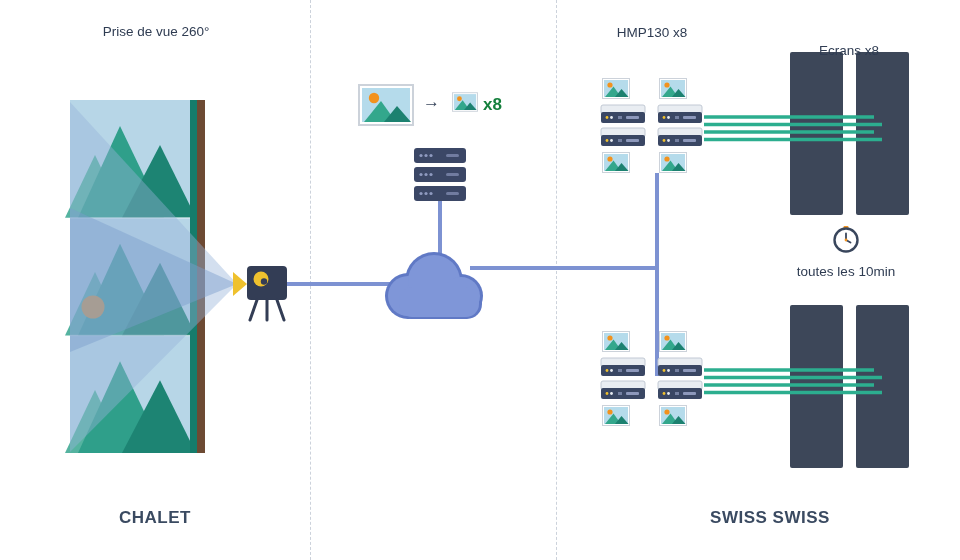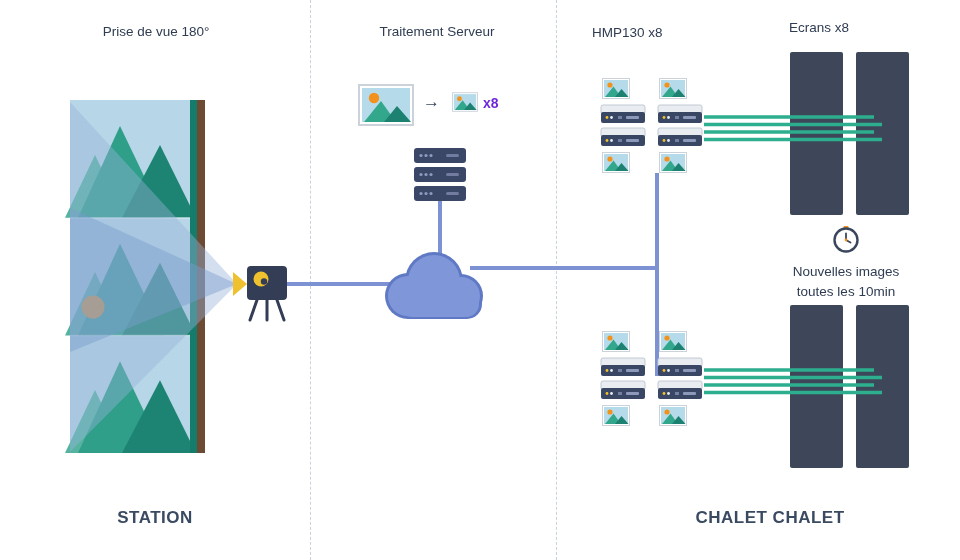--- a/index.html
+++ b/index.html
@@ -2,23 +2,23 @@
 <html><head>
 <meta charset="utf-8">
 <style>
   html,body{margin:0;padding:0;background:#ffffff;}
   #stage{position:relative;width:960px;height:560px;background:#ffffff;
          font-family:"Liberation Sans",sans-serif;color:#2f3c52;overflow:hidden;}
   .abs{position:absolute;}
   .sep{position:absolute;top:0;bottom:0;width:0;border-left:1.5px dashed #ccd2db;}
   .title{font-size:13.5px;line-height:1.45;text-align:center;color:#2f3c52;}
   .seclabel{font-size:17px;font-weight:700;letter-spacing:.5px;text-align:center;color:#3a4a61;}
-  .sublabel{font-size:13.5px;color:#2f3c52;}
+  .sublabel{font-size:13.5px;text-align:center;color:#2f3c52;}
   .arrow{font-size:17px;color:#39465c;}
-  .x8{font-size:14px;font-weight:600;color:#6d28d9;}
+  .x8{font-size:17px;font-weight:600;color:#15803d;}
   #gfx{position:absolute;left:0;top:0;}
 </style>
 </head>
 <body>
 
 <div id="stage">
 
   <div class="sep" style="left:310px"></div>
   <div class="sep" style="left:556px"></div>
 
@@ -162,31 +162,29 @@
 
     <g transform="translate(834,226)">
       <rect x="9.5" y="0" width="5" height="4" rx="1" fill="#f2921d"></rect>
       <circle cx="12" cy="14" r="11.5" fill="#ffffff" stroke="#39465c" stroke-width="2.4"></circle>
       <path d="M12,14 L12,7.5 M12,14 L16.5,16.5" stroke="#39465c" stroke-width="1.8" stroke-linecap="round" fill="none"></path>
       <circle cx="12" cy="14" r="1.4" fill="#f2921d"></circle>
     </g>
   </svg>
 
   <div class="abs title" style="left:56px;top:22px;width:200px">
-    <div>Prise de vue 180°</div>
+    <div>Prise de vue 260°</div>
   </div>
-  <div class="abs seclabel" style="left:55px;top:508px;width:200px">STATION</div>
+  <div class="abs seclabel" style="left:55px;top:508px;width:200px">CHALET</div>
 
   <div class="abs title" style="left:327px;top:22px;width:220px">
-    <div>Traitement Serveur</div>
   </div>
   <span class="abs arrow" style="left:423px;top:92px">→</span>
   <span class="abs x8" style="left:483px;top:95px">x8</span>
 
   <div class="abs sublabel" style="left:592px;top:25px;width:120px">HMP130 x8</div>
-  <div class="abs sublabel" style="left:789px;top:20px;width:120px">Ecrans x8</div>
+  <div class="abs sublabel" style="left:789px;top:43px;width:120px">Ecrans x8</div>
   <div class="abs title" style="left:766px;top:262px;width:160px">
-    <div>Nouvelles images</div>
     <div>toutes les 10min</div>
   </div>
-  <div class="abs seclabel" style="left:670px;top:508px;width:200px">CHALET CHALET</div>
+  <div class="abs seclabel" style="left:670px;top:508px;width:200px">SWISS SWISS</div>
 
 </div>
 
 </body></html>

